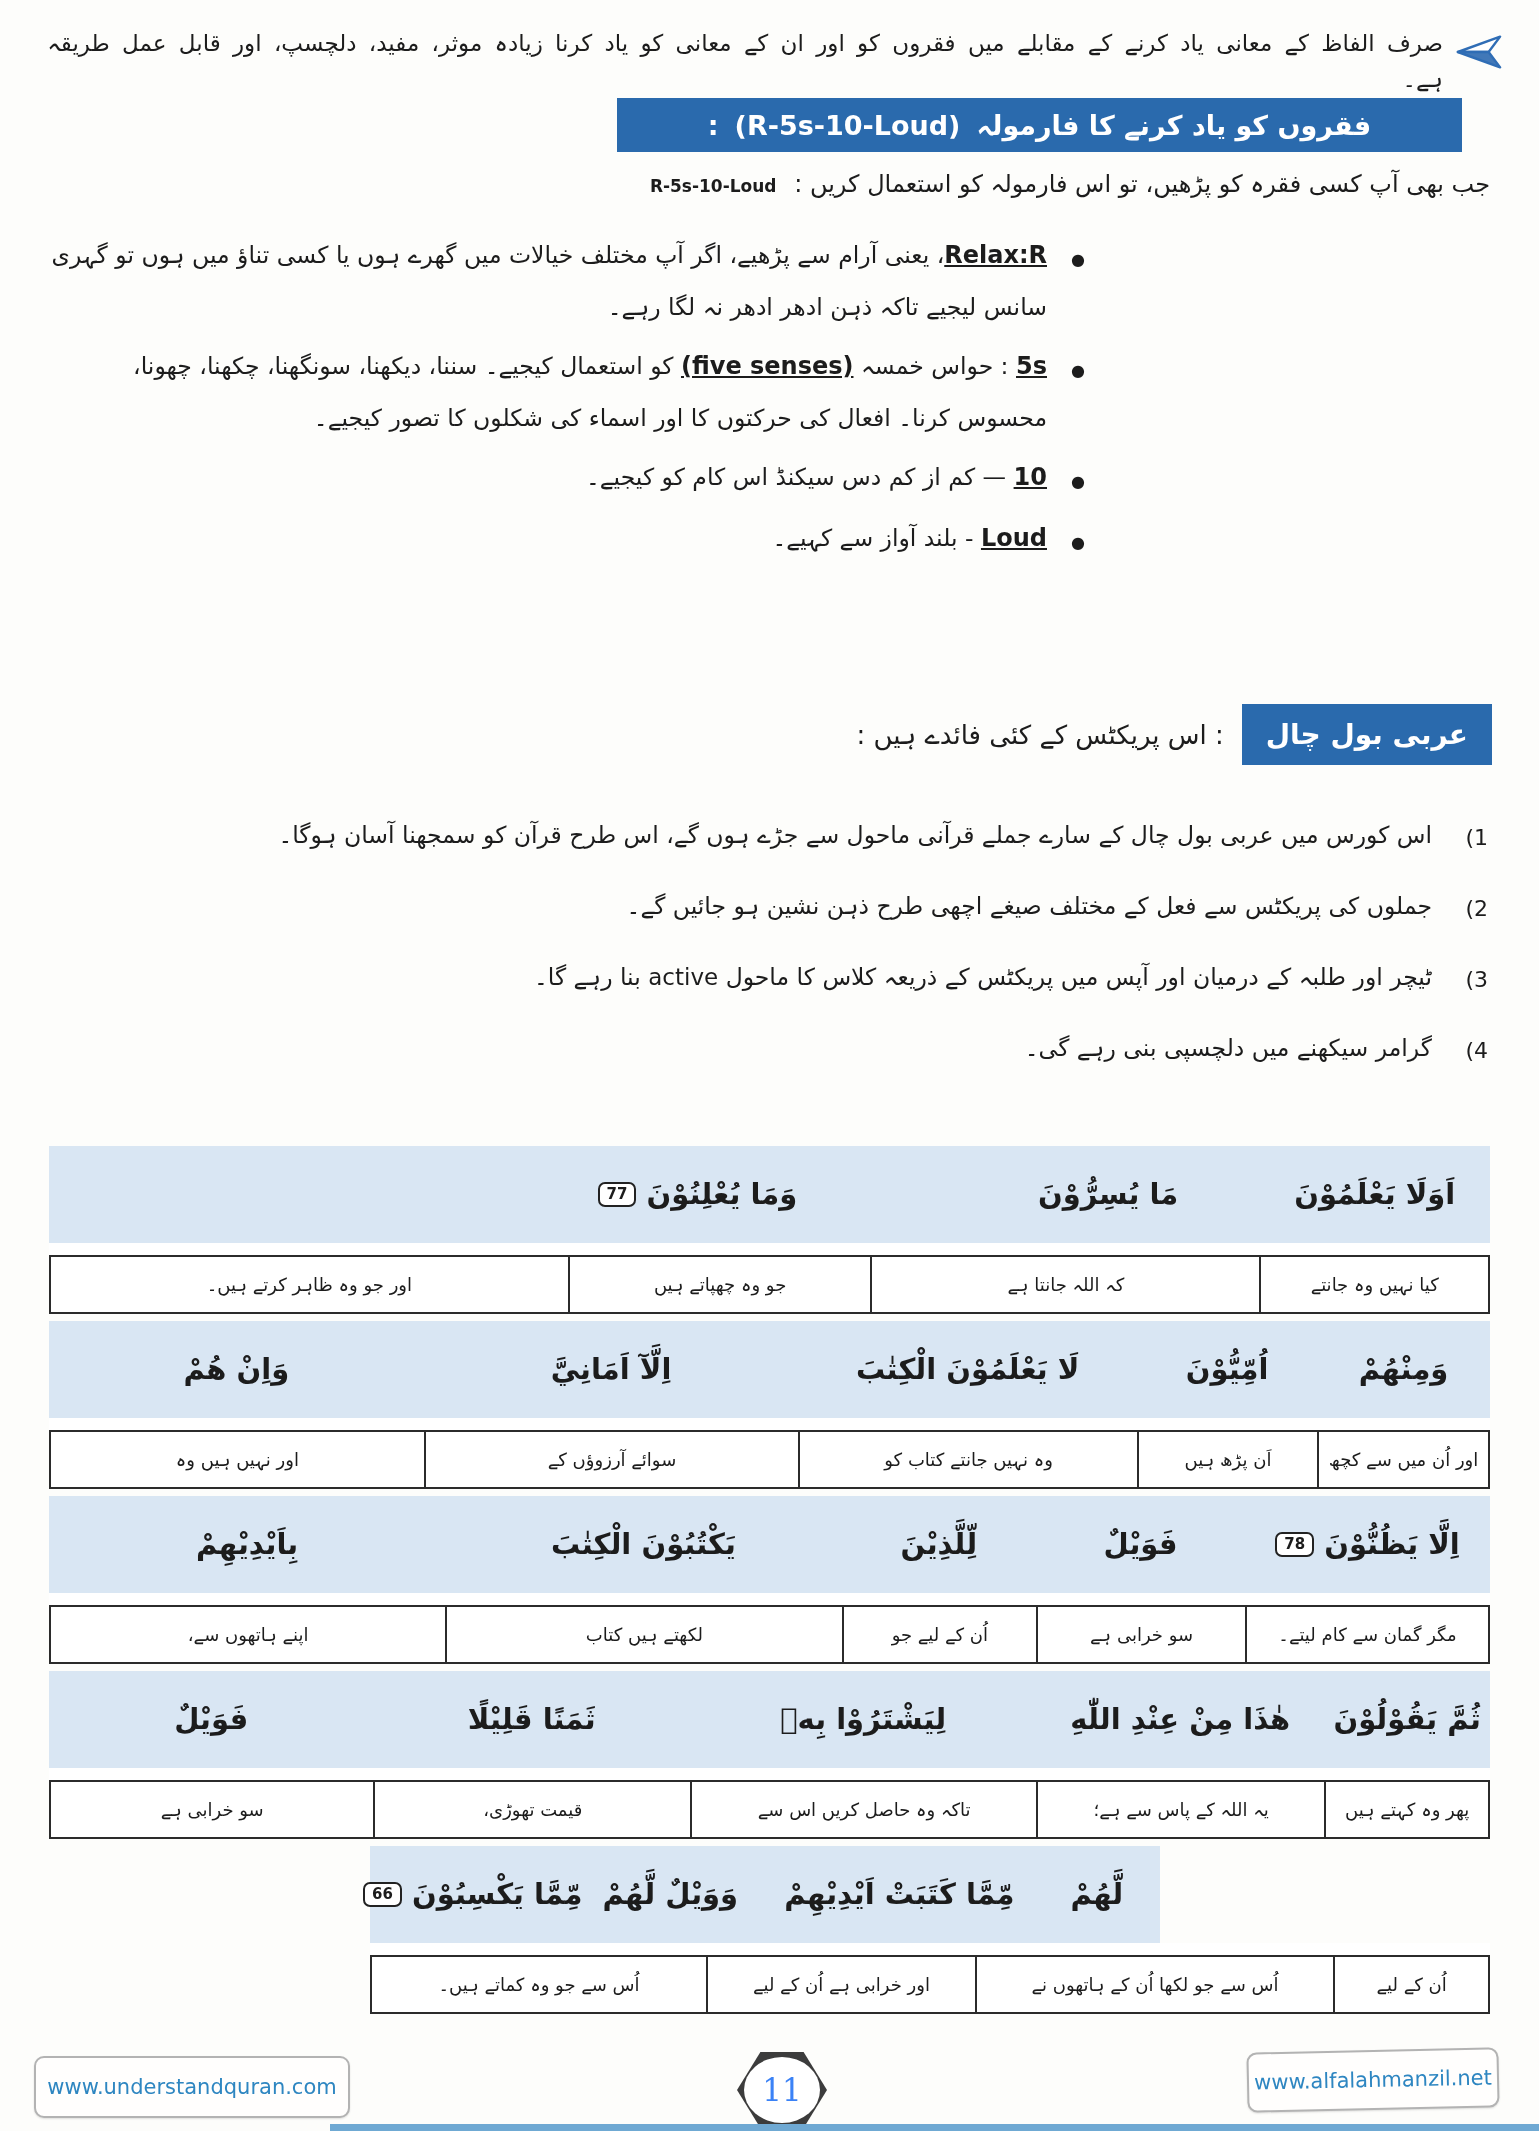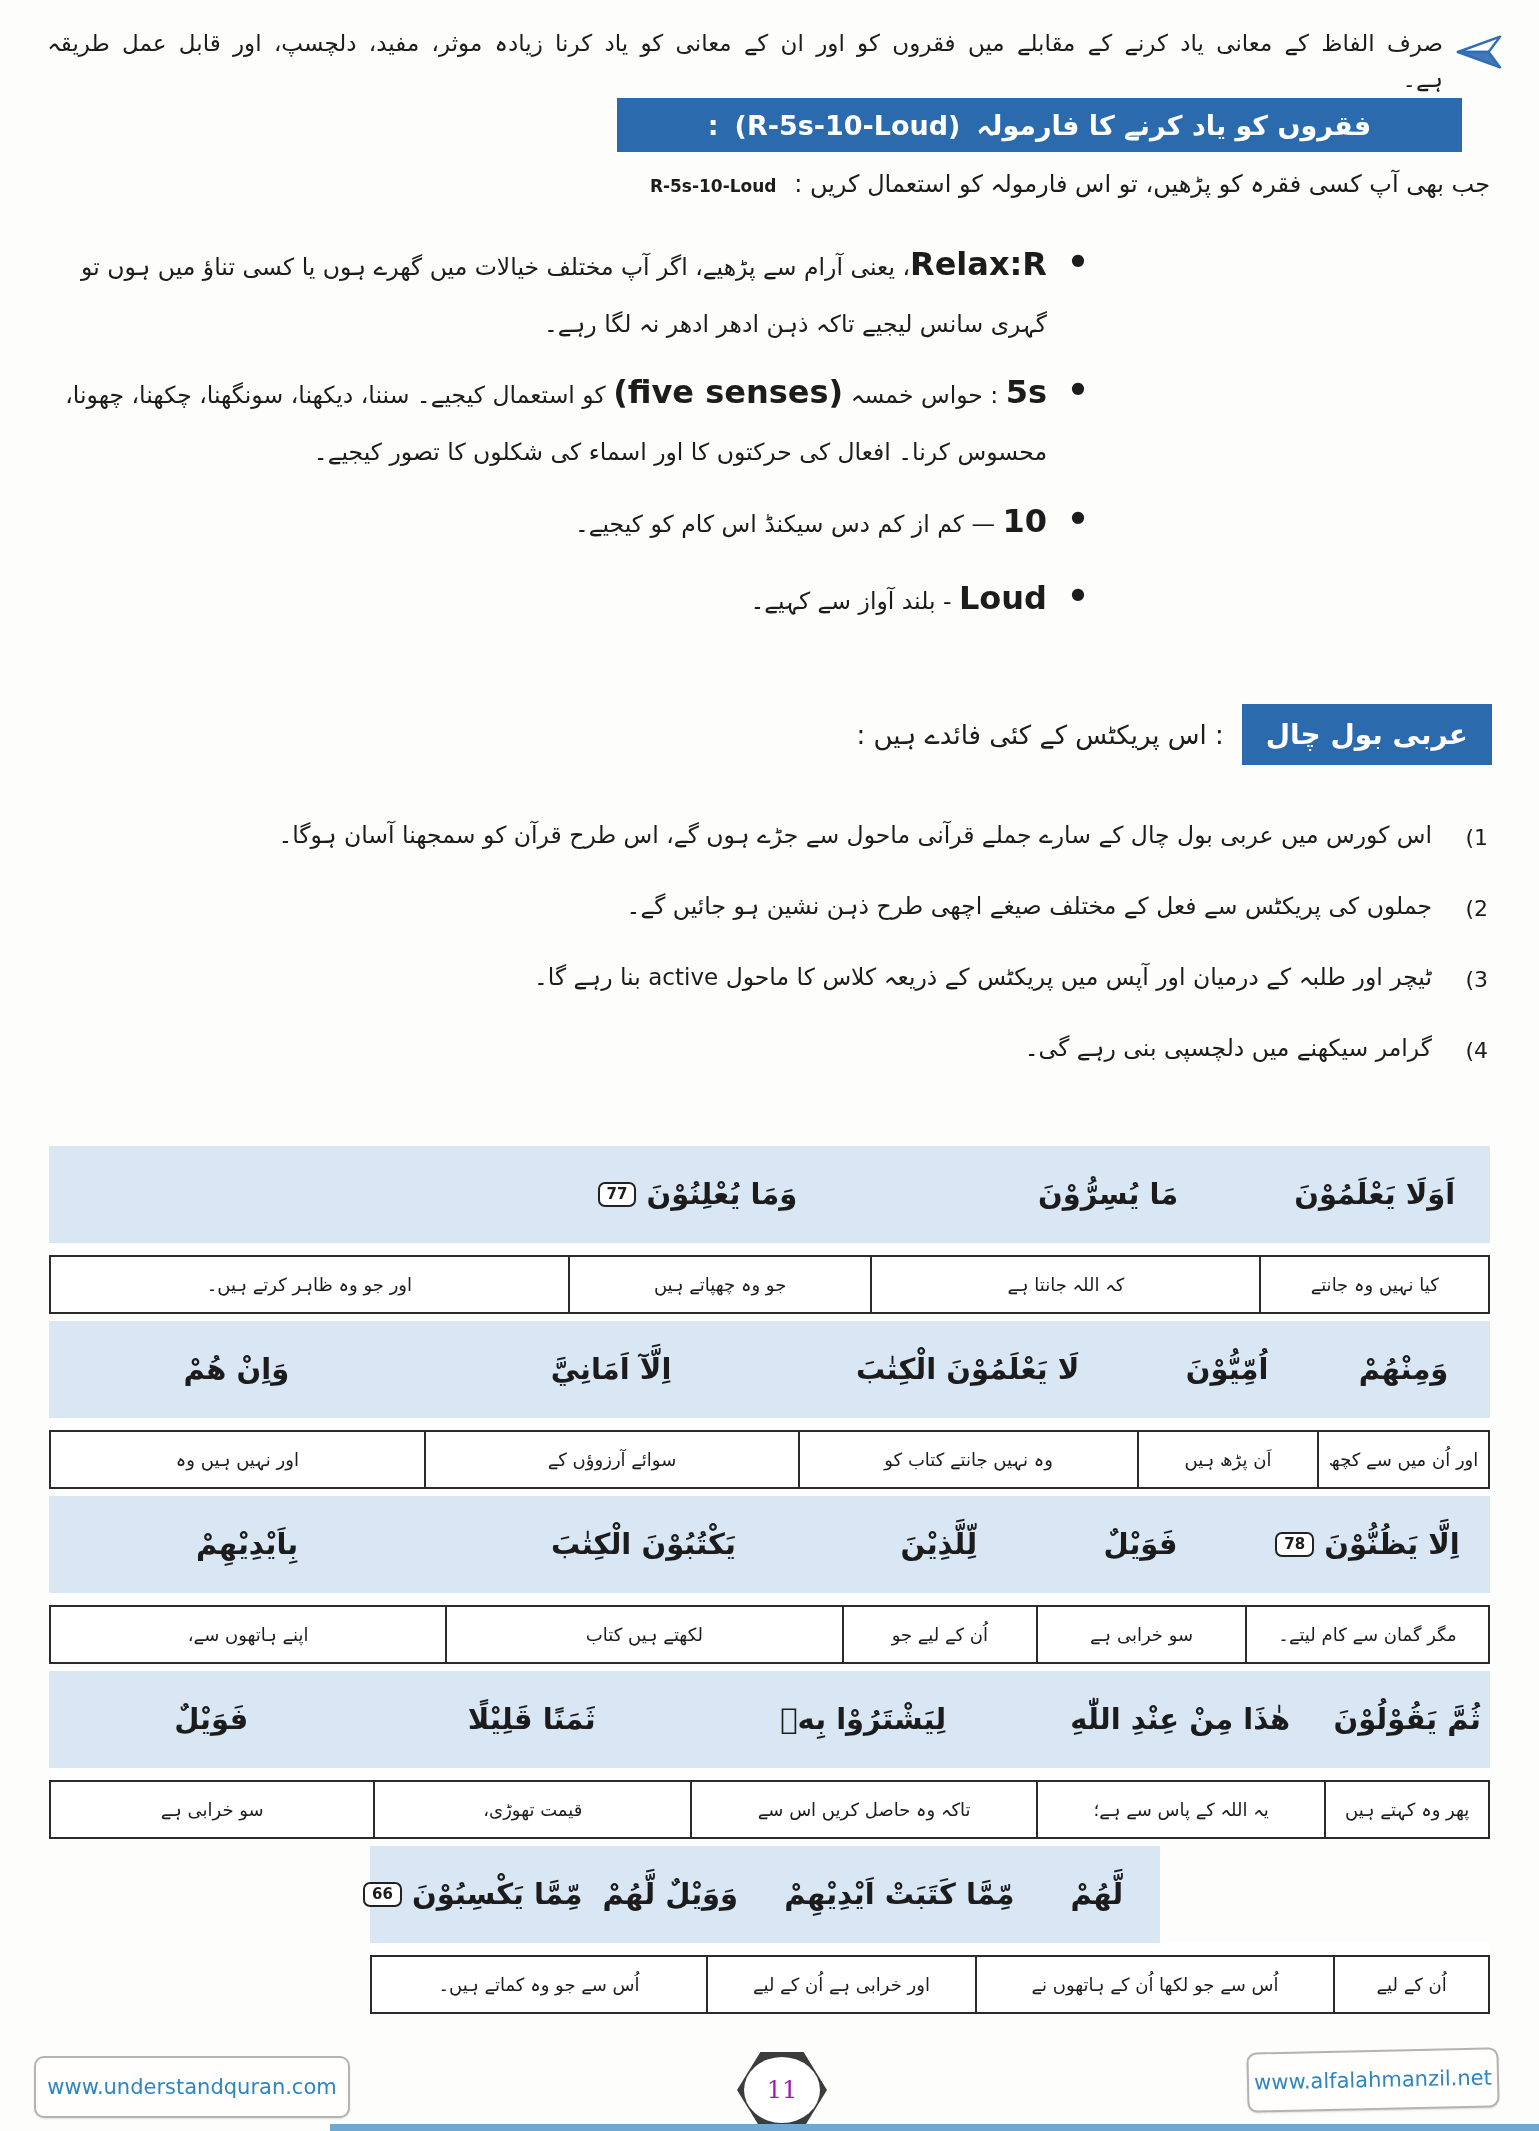--- a/index.html
+++ b/index.html
@@ -20,21 +20,21 @@
     font-weight:bold;font-size:27px;
   }
   .h1bar .ltr{font-weight:bold;}
   
   .para2{position:absolute;top:170px;right:49px;left:49px;text-align:right;font-size:24px;}
   .para2 .ltr{font-weight:bold;font-size:17px;margin-right:10px;margin-left:16px;}
   
   .bullets{position:absolute;top:230px;right:492px;left:42px;margin:0;padding:0;list-style:none;}
   .bullets li{position:relative;margin-bottom:9px;text-align:right;font-size:23.5px;line-height:2.15;}
   .bdot{position:absolute;right:-38px;top:13px;font-size:16px;}
-  .term{font-weight:bold;font-size:32px;direction:ltr;unicode-bidi:embed;display:inline-block;}
+  .term{font-weight:bold;font-size:24px;direction:ltr;unicode-bidi:embed;display:inline-block;text-decoration:underline;}
   
   .h2line{position:absolute;top:704px;right:47px;display:flex;align-items:center;gap:18px;}
   .h2box{background:#2a6aad;color:#fff;font-weight:bold;font-size:28px;padding:14px 24px;}
   .h2rest{font-size:26px;}
   
   .points{position:absolute;top:816px;right:49px;left:36px;margin:0;padding:0;list-style:none;}
   .points li{position:relative;padding-right:58px;margin-bottom:31px;text-align:right;font-size:23.5px;line-height:1.7;}
   .pnum{position:absolute;right:2px;top:3px;direction:ltr;unicode-bidi:embed;font-size:22px;}
   .plat{direction:ltr;unicode-bidi:embed;display:inline-block;font-size:23px;}
   
@@ -62,21 +62,21 @@
     direction:ltr;box-shadow:0 1px 2px rgba(0,0,0,0.12);
   }
   .fbox-left{left:34px;top:2056px;width:312px;height:58px;}
   .fbox-right{right:40px;top:2050px;width:248px;height:56px;transform:rotate(-1.2deg);}
   .pagenum{position:absolute;top:2052px;left:737px;width:90px;height:76px;}
   .hex-outer{position:absolute;inset:0;background:#3c3c3c;
     clip-path:polygon(26% 0,74% 0,100% 50%,74% 100%,26% 100%,0 50%);}
   .hex-inner{position:absolute;left:7px;right:7px;top:5px;bottom:5px;background:#fff;border-radius:50%;}
   .pagenum .num{
     position:relative;z-index:2;width:100%;height:100%;display:flex;align-items:center;justify-content:center;
-    font-family:"DejaVu Serif", serif;font-size:24px;color:#a21caf;
+    font-family:"DejaVu Serif", serif;font-size:31px;color:#3b82f6;
   }
   .scan-strip{position:absolute;bottom:0;left:330px;right:0;height:7px;background:#6fa9d3;}
 </style>
 </head>
 <body>
 
 <div class="page">
 
   <div class="intro">
     <span class="arrow-wrap">

